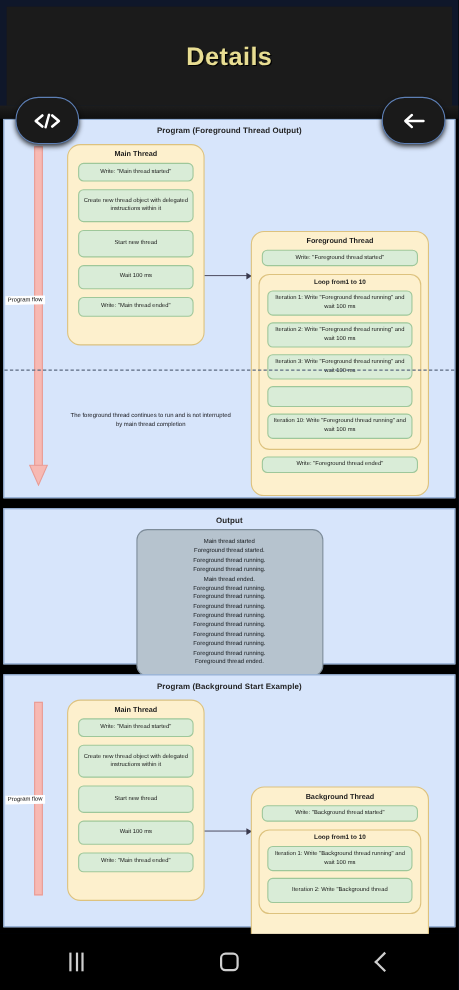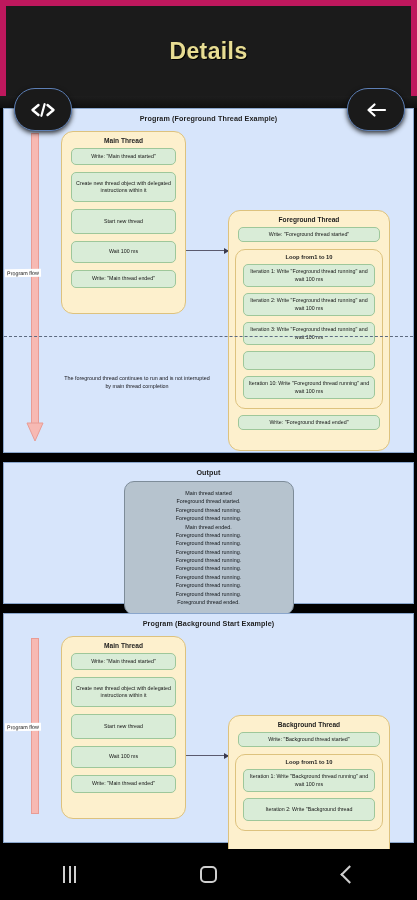--- a/index.html
+++ b/index.html
@@ -1,21 +1,21 @@
 <!DOCTYPE html>
 <html><head>
 <meta charset="utf-8">
 <style>
   * { box-sizing: border-box; margin:0; padding:0; }
   html,body{
     width:417px; height:900px; overflow:hidden;
     background:#000;
     font-family:"Liberation Sans", sans-serif;
   }
-  #app{ position:relative; width:417px; height:900px; background:#be185d; overflow:hidden; }
+  #app{ position:relative; width:417px; height:900px; background:#0f172a; overflow:hidden; }
 
   
   .titlebar{
     position:absolute; left:6px; top:6px; width:405px; height:90px;
     background:#1b1b1b;
     display:flex; align-items:center; justify-content:center;
   }
   .title-text{
     font-size:23px; font-weight:bold; letter-spacing:.4px;
     color:#e8dd93;
@@ -170,21 +170,21 @@
       <svg width="22" height="16" viewBox="0 0 22 16">
         <path d="M20 8 L4 8" stroke="#fff" stroke-width="2.2" stroke-linecap="round" fill="none"></path>
         <path d="M9.5 2.5 L3.5 8 L9.5 13.5" stroke="#fff" stroke-width="2.2" fill="none" stroke-linecap="round" stroke-linejoin="round"></path>
       </svg>
     </span>
   </div>
 
   <div class="scroll">
 
     <div class="card" style="height:345px;">
-      <div class="card-title">Program (Foreground Thread Example)</div>
+      <div class="card-title">Program (Foreground Thread Output)</div>
 
       <div class="flow">
         <div class="flow-stem"></div>
         <div class="flow-head">
           <svg width="18" height="20" viewBox="0 0 18 20">
             <path d="M1 1 L17 1 L9 19 Z" fill="#f7b9b3" stroke="#e89c95" stroke-width="1"></path>
           </svg>
         </div>
         <div class="flow-label">Program flow</div>
       </div>

